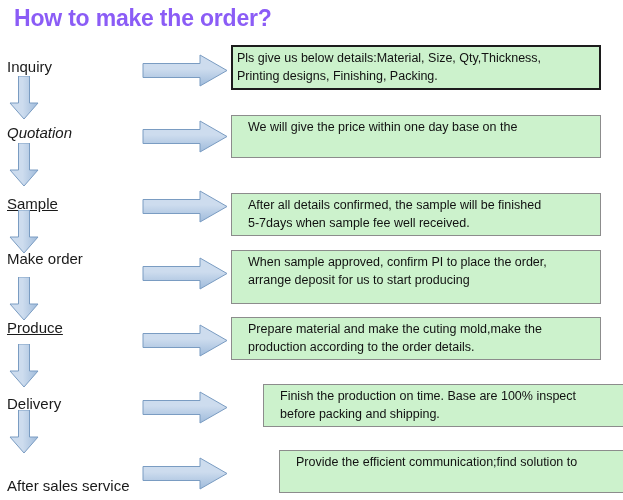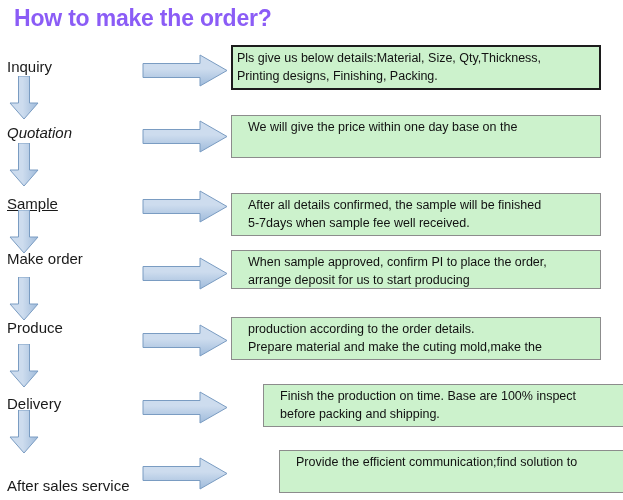--- a/index.html
+++ b/index.html
@@ -84,21 +84,21 @@
 
 <div id="page">
 
   <div id="page-title">How to make the order?</div>
 
   <div id="flow-column">
       <div class="stage-label" style="top: 59px;">Inquiry</div>
       <div class="stage-label" style="top: 125px; font-style: italic;">Quotation</div>
       <div class="stage-label" style="top: 196px; text-decoration: underline;">Sample</div>
       <div class="stage-label" style="top: 251px;">Make order</div>
-      <div class="stage-label" style="top: 320px;">Produce</div>
+      <div class="stage-label" style="top: 320px; text-decoration: underline;">Produce</div>
       <div class="stage-label" style="top: 396px;">Delivery</div>
       <div class="stage-label" style="top: 462px; margin-top: 16px;">After sales service</div>
     </div>
   <div id="down-arrow-layer">
       <div class="down-arrow" style="top: 76px;"><svg viewBox="0 0 30 44" width="30" height="44">
           <defs>
             <linearGradient id="dg0" x1="0" y1="0" x2="1" y2="0">
               <stop offset="0%" stop-color="#cddcee"></stop>
               <stop offset="45%" stop-color="#cddcee"></stop>
               <stop offset="100%" stop-color="#9fbbdb"></stop>
@@ -234,27 +234,27 @@
         <span class="msg-line">Pls give us below details:Material, Size, Qty,Thickness,</span>
         <span class="msg-line">Printing designs, Finishing, Packing.</span>
       </div>
       <div class="msg-box thin" style="top: 115px; height: 43px;">
         <span class="msg-line">We will give the price within one day base on the</span>
       </div>
       <div class="msg-box thin" style="top: 185px; height: 43px; margin-top: 8px;">
         <span class="msg-line">After all details confirmed, the sample will be finished</span>
         <span class="msg-line">5-7days when sample fee well received.</span>
       </div>
-      <div class="msg-box thin" style="top: 250px; height: 39px;">
+      <div class="msg-box thin" style="top: 250px; height: 54px;">
         <span class="msg-line">When sample approved, confirm PI to place the order,</span>
         <span class="msg-line">arrange deposit for us to start producing</span>
       </div>
       <div class="msg-box thin" style="top: 317px; height: 43px;">
+        <span class="msg-line">Prepare material and make the cuting mold,make the</span>
         <span class="msg-line">production according to the order details.</span>
-        <span class="msg-line">Prepare material and make the cuting mold,make the</span>
       </div>
       <div class="msg-box thin" style="top: 384px; height: 43px; margin-left: 32px;">
         <span class="msg-line">Finish the production on time. Base are 100% inspect</span>
         <span class="msg-line">before packing and shipping.</span>
       </div>
       <div class="msg-box thin" style="top: 450px; height: 43px; margin-left: 48px;">
         <span class="msg-line">Provide the efficient communication;find solution to</span>
       </div>
     </div>
 

